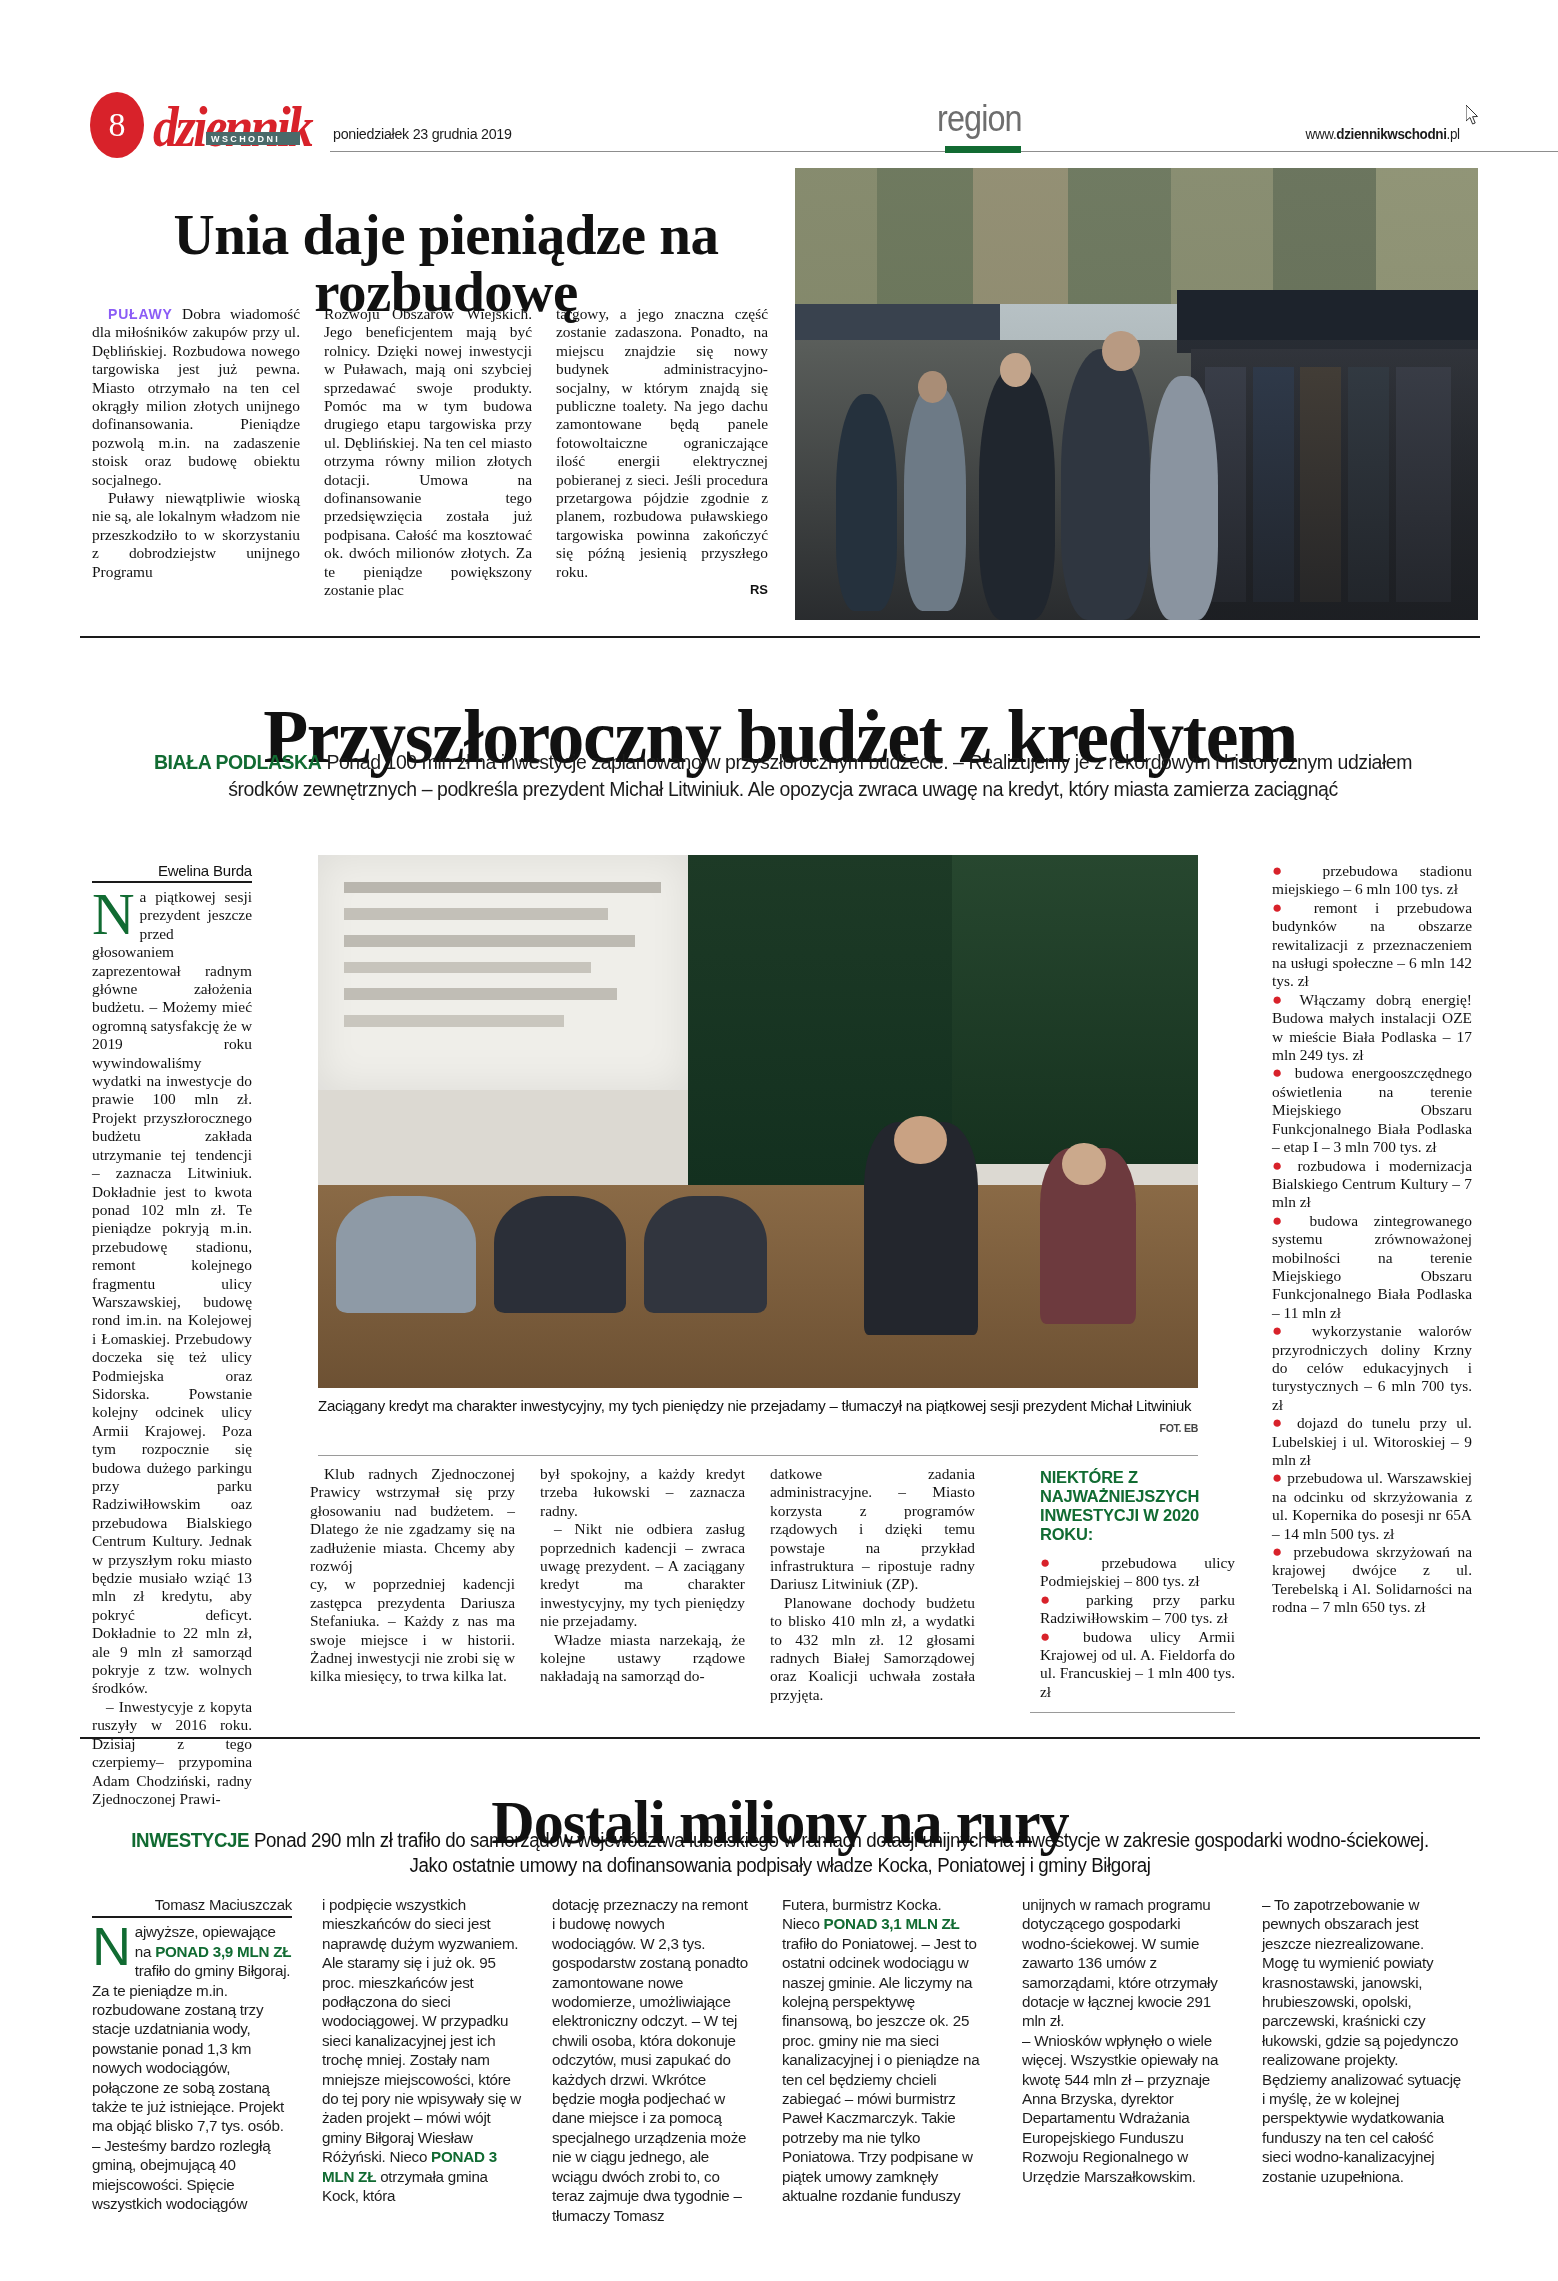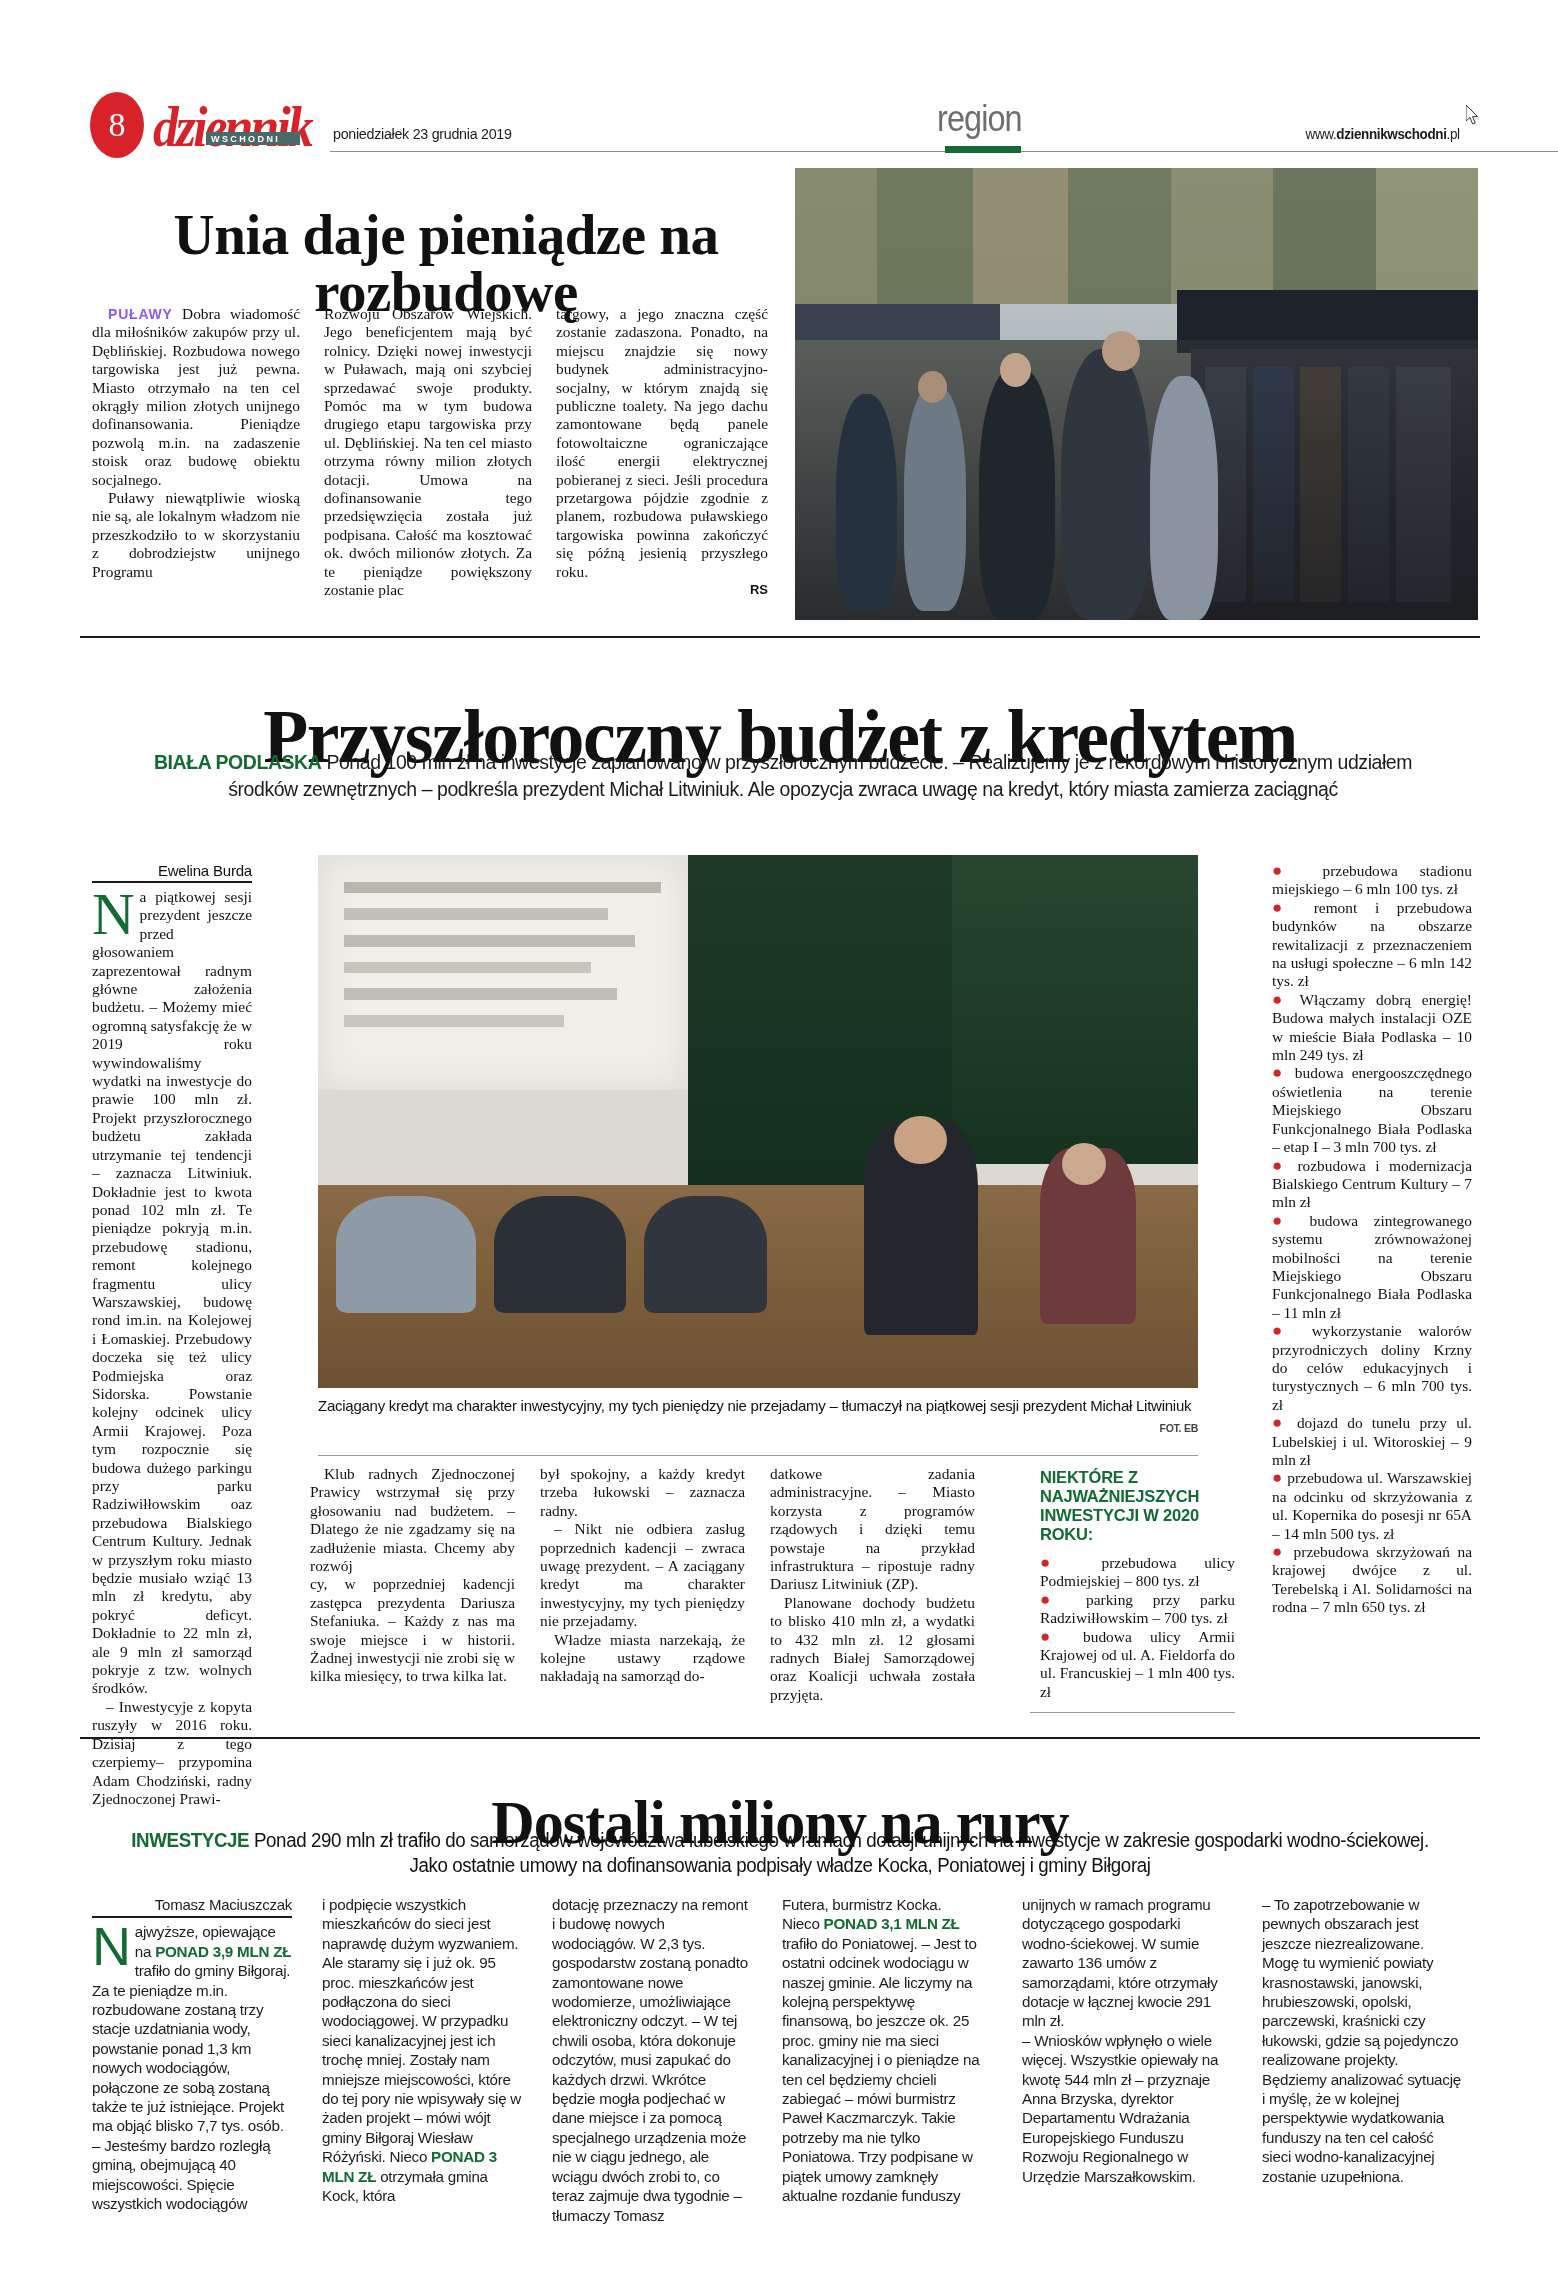--- a/index.html
+++ b/index.html
@@ -279,21 +279,21 @@
     <div class="bullets" style="margin-top:10px;">
       <p><span class="bu">●</span> <span>przebudowa ulicy Podmiejskiej – 800 tys. zł</span></p>
       <p><span class="bu">●</span> <span>parking przy parku Radziwiłłowskim – 700 tys. zł</span></p>
       <p><span class="bu">●</span> <span>budowa ulicy Armii Krajowej od ul. A. Fieldorfa do ul. Francuskiej – 1 mln 400 tys. zł</span></p>
     </div>
   </div>
 
   <div class="bullets" style="position:absolute;left:1272px;top:862px;width:200px;">
     <p><span class="bu">●</span> <span>przebudowa stadionu miejskiego – 6 mln 100 tys. zł</span></p>
     <p><span class="bu">●</span> <span>remont i przebudowa budynków na obszarze rewitalizacji z przeznaczeniem na usługi społeczne – 6 mln 142 tys. zł</span></p>
-    <p><span class="bu">●</span> <span>Włączamy dobrą energię! Budowa małych instalacji OZE w mieście Biała Podlaska – 10 mln 249 tys. zł</span></p>
+    <p><span class="bu">●</span> <span>Włączamy dobrą energię! Budowa małych instalacji OZE w mieście Biała Podlaska – 17 mln 249 tys. zł</span></p>
     <p><span class="bu">●</span> <span>budowa energooszczędnego oświetlenia na terenie Miejskiego Obszaru Funkcjonalnego Biała Podlaska – etap I – 3 mln 700 tys. zł</span></p>
     <p><span class="bu">●</span> <span>rozbudowa i modernizacja Bialskiego Centrum Kultury – 7 mln zł</span></p>
     <p><span class="bu">●</span> <span>budowa zintegrowanego systemu zrównoważonej mobilności na terenie Miejskiego Obszaru Funkcjonalnego Biała Podlaska – 11 mln zł</span></p>
     <p><span class="bu">●</span> <span>wykorzystanie walorów przyrodniczych doliny Krzny do celów edukacyjnych i turystycznych – 6 mln 700 tys. zł</span></p>
     <p><span class="bu">●</span> <span>dojazd do tunelu przy ul. Lubelskiej i ul. Witoroskiej – 9 mln zł</span></p>
     <p><span class="bu">●</span> <span>przebudowa ul. Warszawskiej na odcinku od skrzyżowania z ul. Kopernika do posesji nr 65A – 14 mln 500 tys. zł</span></p>
     <p><span class="bu">●</span> <span>przebudowa skrzyżowań na krajowej dwójce z ul. Terebelską i Al. Solidarności na rodna – 7 mln 650 tys. zł</span></p>
   </div>
 
   <div class="rule-thick" style="left:80px;top:1737px;width:1400px;"></div>

